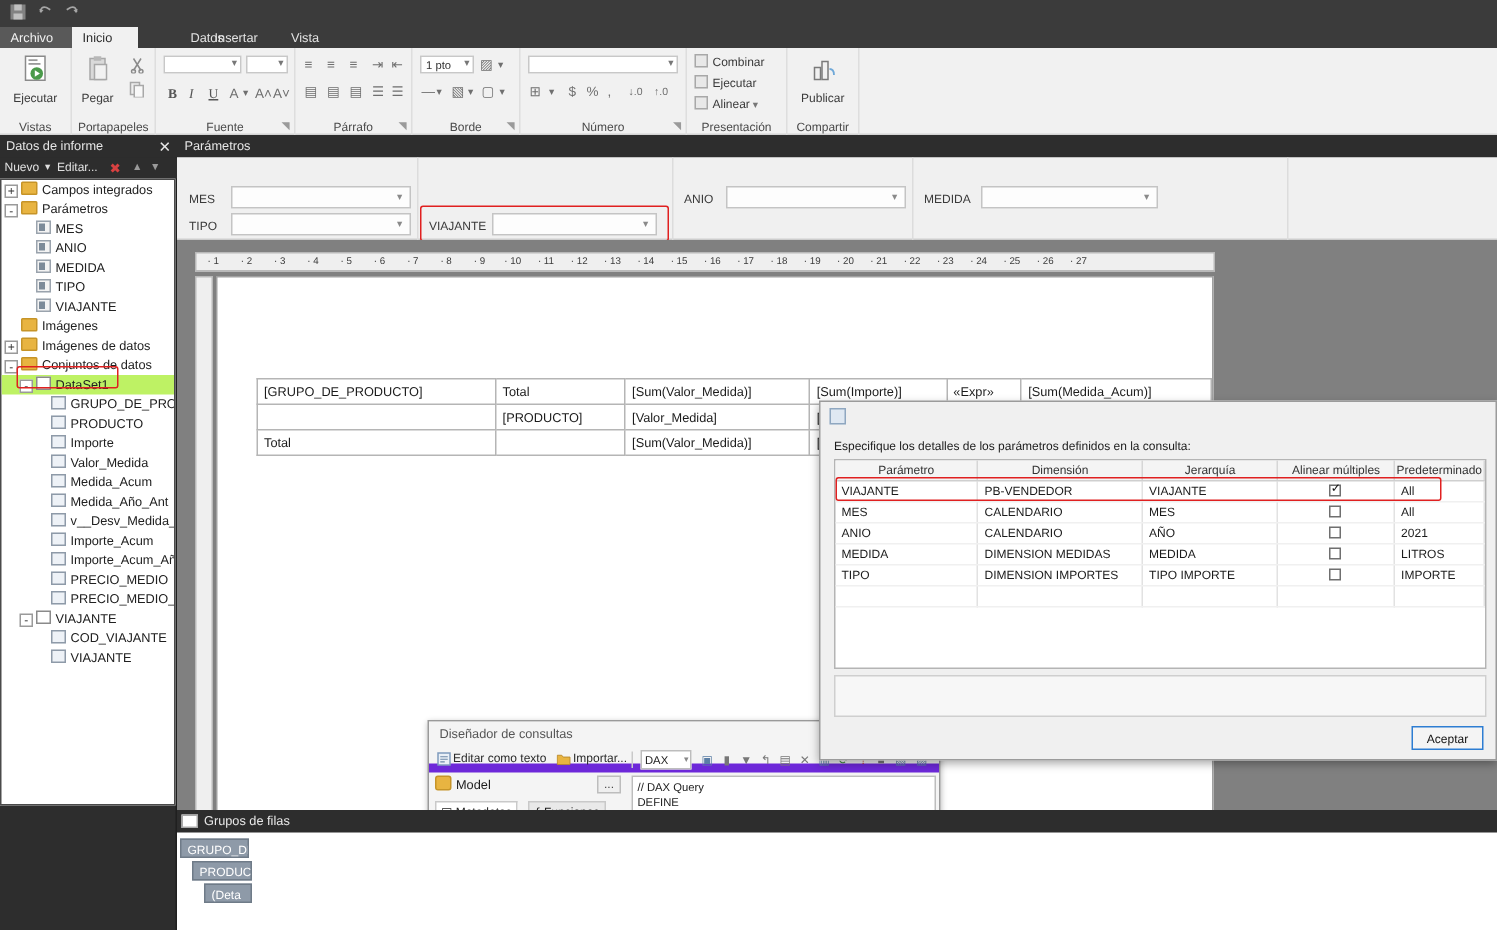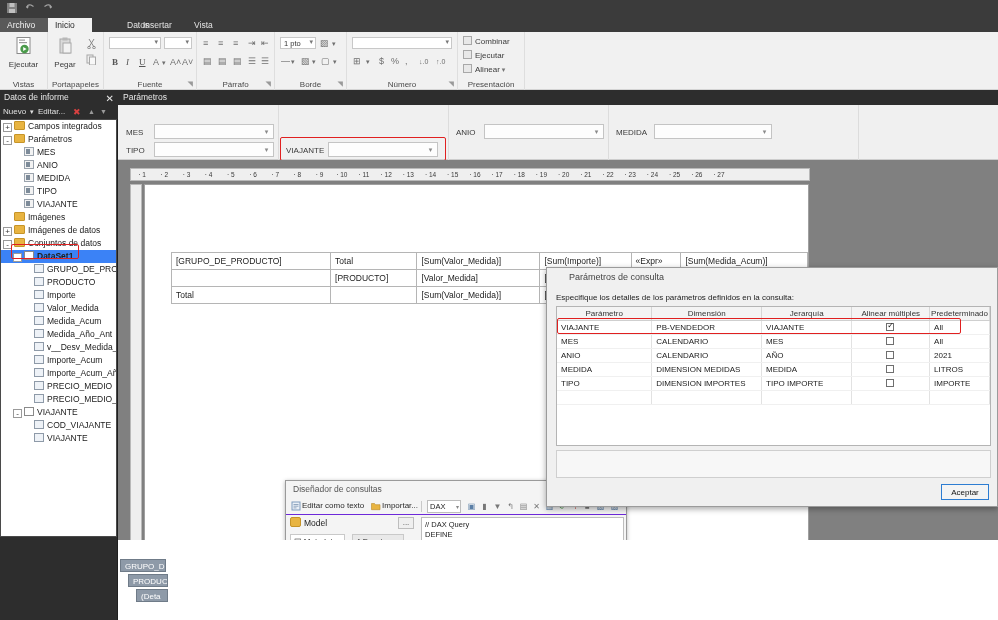--- a/index.html
+++ b/index.html
@@ -119,21 +119,21 @@
   }
   .fico {
     display:inline-block; width:10px; height:9px; background:#eef2f7;
     border:1px solid #8e9aa8; vertical-align:-1px; margin-right:3px;
     font-size:5px; color:#4a5a6a; text-align:center; line-height:8px;
   }
   .dsico {
     display:inline-block; width:10px; height:9px; background:#ffffff;
     border:1px solid #8a8a8a; vertical-align:-1px; margin-right:3px;
   }
-  .tnode.sel { background:#3b82f6;font-weight:bold; }
+  .tnode.sel { background:#bef264; }
   .hl-redbox {
     position:absolute; border:1.6px solid #e02020; border-radius:2px;
     pointer-events:none;
   }
 
   
   .paramspane-title {
     position:absolute; left:118px; top:90px; width:880px; height:15px;
     background:#2d2d2d; color:#e8e8e8; font-size:8.5px; line-height:15px;
     padding-left:5px;
@@ -194,21 +194,21 @@
     position:absolute; left:167px; top:320px; width:342px; height:300px;
     background:#f4f4f4; border:1px solid #9a9a9a; box-shadow:0 1px 4px rgba(0,0,0,.3);
     overflow:hidden;
   }
   .qd-title {
     position:absolute; left:0; top:0; width:342px; height:17px; line-height:17px;
     background:#f4f4f4; font-size:8.5px; color:#555; padding-left:7px;
   }
   .qd-toolbar {
     position:absolute; left:0; top:17px; width:342px; height:17px;
-    background:#f4f4f4; border-bottom:1px solid #6d28d9;
+    background:#f4f4f4; border-bottom:6px solid #6d28d9;
   }
   .qd-tb-txt { position:absolute; top:3px; font-size:8px; color:#2a2a2a; }
   .qd-sep { position:absolute; top:3px; width:1px; height:11px; background:#c9c9c9; }
   .qd-combo {
     position:absolute; top:2px; width:34px; height:13px; background:#fff;
     border:1px solid #bdbdbd; font-size:7.5px; color:#222; line-height:12px; padding-left:2px;
   }
   .tbico {
     position:absolute; top:3px; width:11px; height:11px; font-size:8px;
     color:#5b7fa6; text-align:center; line-height:11px;
@@ -488,20 +488,33 @@
     </span>
     <span class="smallitem" style="left:5px; top:18px;">
       <span class="sq"></span><span>Ejecutar</span>
     </span>
     <span class="smallitem" style="left:5px; top:32px;">
       <span class="sq"></span><span>Alinear</span><span style="font-size:7px; color:#777;"> ▾</span>
     </span>
     <div class="glabel">Presentación</div>
   </div>
 
+  <div class="rgroup" style="left:525px; width:48px;">
+    <div class="bigbtn">
+      <span class="gl">
+        <svg width="20" height="20" viewBox="0 0 20 20">
+            <rect x="4" y="9" width="4" height="8" fill="none" stroke="#7a7a7a"></rect>
+            <rect x="9" y="5" width="4" height="12" fill="none" stroke="#7a7a7a"></rect>
+            <path d="M14 10 Q17 10 17 14" stroke="#6fa8d8" stroke-width="1.2" fill="none"></path>
+          </svg>
+      </span>
+      <span>Publicar</span>
+    </div>
+    <div class="glabel">Compartir</div>
+  </div>
 </div>
 
 <div class="leftpanel">
   <div class="lp-title">
     <span>Datos de informe</span>
     <span class="lp-close">✕</span>
   </div>
   <div class="lp-toolbar">
     <span class="t" style="left:3px;">Nuevo</span>
     <span class="t" style="left:30px; font-size:7px;">▾</span>
@@ -732,21 +745,20 @@
     __DS0FilterTable6,
     "Valor_Medida", 'DIMENSION MEDIDAS'[Valor Medida],
     "Medida_Acum", 'DIMENSION MEDIDAS'[Medida Acum],</div>
     <div class="hl-redbox" style="left:191px; top:72px; width:146px; height:22px;"></div>
   </div>
 
 </div>
 
 <div class="qpd">
   <div class="qpd-ico"></div>
-  <div class="qpd-title">Parámetros de consulta</div>
   <div class="qpd-instr">Especifique los detalles de los parámetros definidos en la consulta:</div>
   <div class="qpd-grid">
     <table class="qpd-table" id="qpd-table">
         <tbody>
           <tr>
             <th style="width:100px">Parámetro</th>
             <th style="width:115px">Dimensión</th>
             <th style="width:95px">Jerarquía</th>
             <th style="width:82px">Alinear múltiples</th>
             <th style="width:auto">Predeterminado</th>
@@ -796,16 +808,20 @@
         </tbody>
       </table>
   </div>
   <div class="qpd-panel"></div>
   <div class="btn-ok">Aceptar</div>
   <div class="hl-redbox" style="left:10px; top:50px; width:404px; height:16px;"></div>
 </div>
 
 <div class="blackbar"></div>
 <div class="groupspane">
+  <div class="gp-header">
+    <span class="gp-ico"></span>
+    <span>Grupos de filas</span>
+  </div>
   <div class="gp-row" style="left:2px; top:19px; width:46px;">GRUPO_DE_</div>
   <div class="gp-row" style="left:10px; top:34px; width:40px;">PRODUCT</div>
   <div class="gp-row" style="left:18px; top:49px; width:32px;">(Deta</div>
 </div>
 
 </body></html>

